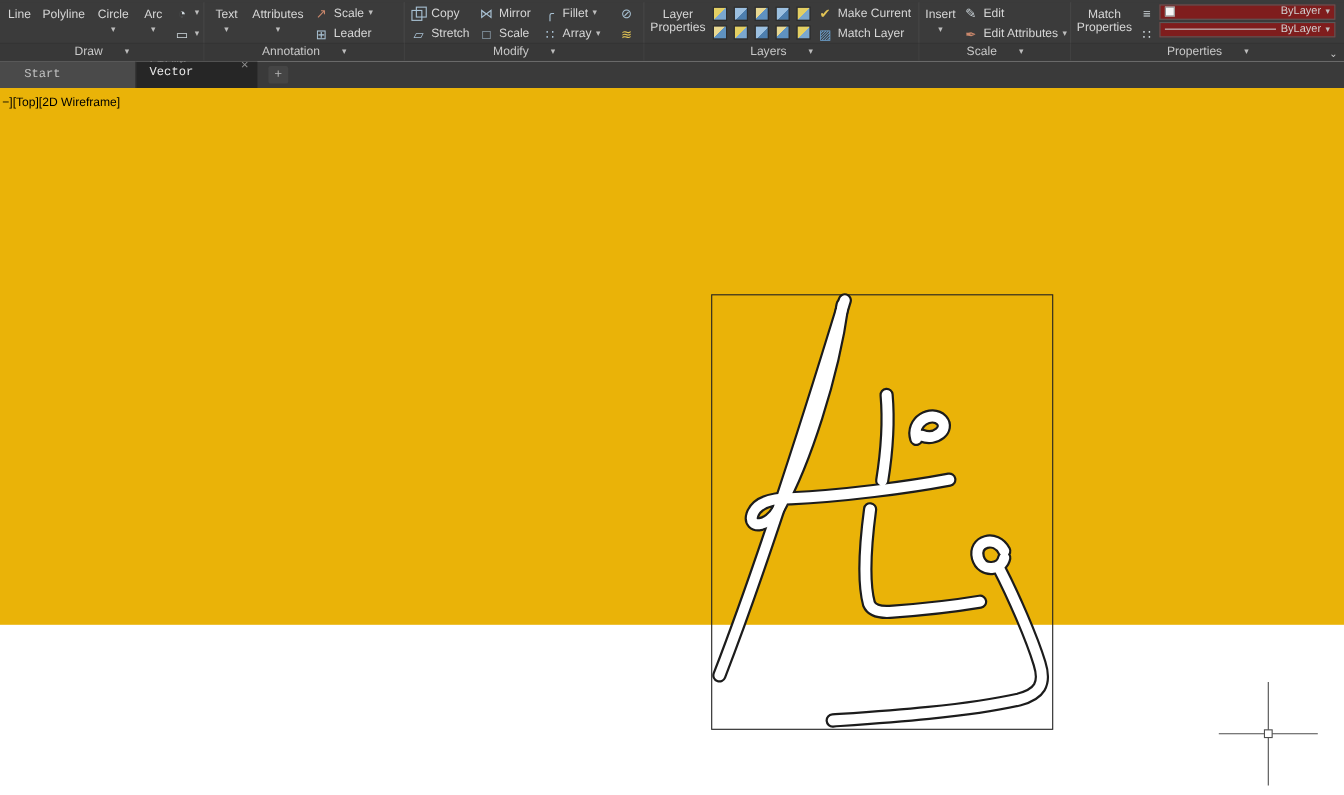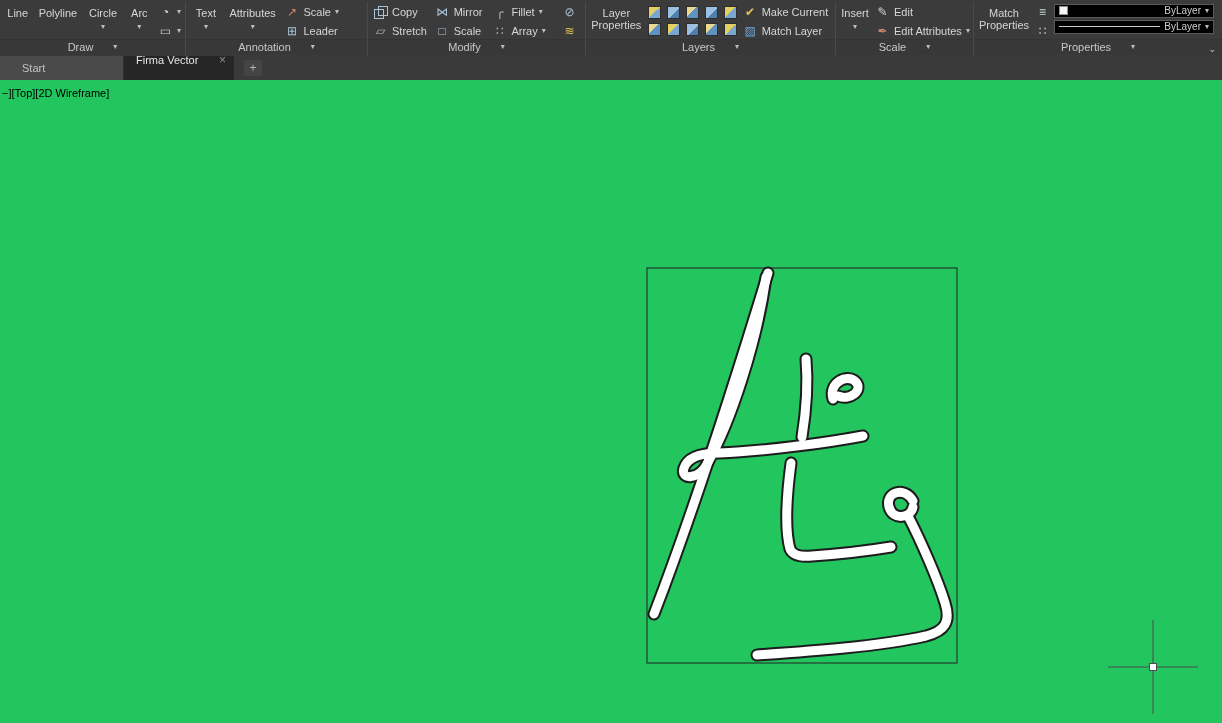--- a/index.html
+++ b/index.html
@@ -35,41 +35,41 @@
   .lgrid { display:grid; grid-template-columns:repeat(5,19px); grid-auto-rows:17px;
     align-content:start; padding-top:2px; }
   .lsq-wrap { display:flex; align-items:center; justify-content:center; }
   .lsq { width:13px; height:13px; border:1px solid #2d2d2d; }
   .lsq.v1 { background:linear-gradient(135deg,#e3cf63 0 50%,#7aa7cf 50% 100%); }
   .lsq.v2 { background:linear-gradient(135deg,#9cc0e0 0 55%,#4e7fae 55% 100%); }
   .lsq.v3 { background:linear-gradient(135deg,#e8d892 0 45%,#5f92c0 45% 100%); }
 
   
   .prop-dd-col { display:flex; flex-direction:column; gap:2px; padding-top:2px; width:160px; }
-  .dd { height:14px; background:#000000; border:1px solid #5a5a5a; display:flex; align-items:center;
+  .dd { height:14px; background:#7f1d1d; border:1px solid #5a5a5a; display:flex; align-items:center;
     font-size:10px; color:#d0d0d0; padding:0 4px; gap:4px; }
   .swatch { width:9px; height:9px; background:#f5f5f5; border:1px solid #909090; flex:none; }
   .dd .val-r { flex:1; text-align:right; }
   .ltline { flex:1; border-top:1px solid #c9c9c9; height:0; }
   .overflow-chevron { position:absolute; right:6px; bottom:2px; font-size:9px; color:#c8c8c8; }
 
   
-  .tabbar { height:24px; background:#3a3a3a; display:flex; align-items:stretch; }
+  .tabbar { height:24px; background:#3a3a3a; display:flex; align-items:stretch;font-family:Liberation Mono, monospace; }
   .tab { display:flex; align-items:center; font-size:11px; cursor:default; }
   .tab.start { width:124px; background:#4a4a4a; color:#c2c2c2; padding-left:22px;
     border-right:1px solid #2e2e2e; }
   .tab.active { width:110px; background:#262626; color:#e6e6e6; padding:0 8px 16px 12px;
     justify-content:space-between; }
   .tab-close { color:#8f8f8f; font-size:12px; margin-left:8px; }
   .newtab { width:18px; height:16px; align-self:center; margin-left:10px; background:#454545;
     color:#b5b5b5; font-size:12px; display:flex; align-items:center; justify-content:center;
     border-radius:2px; }
 
   
-  .canvas { position:relative; height:643px; background:#22c55e; }
+  .canvas { position:relative; height:488px; background:#eab308; }
   .vp-label { position:absolute; left:2px; top:7px; font-size:11px; color:#000; z-index:2; }
   .canvas svg { position:absolute; inset:0; }
 </style>
 </head>
 <body>
 
 <div class="app">
 
   <div class="ribbon">
 

